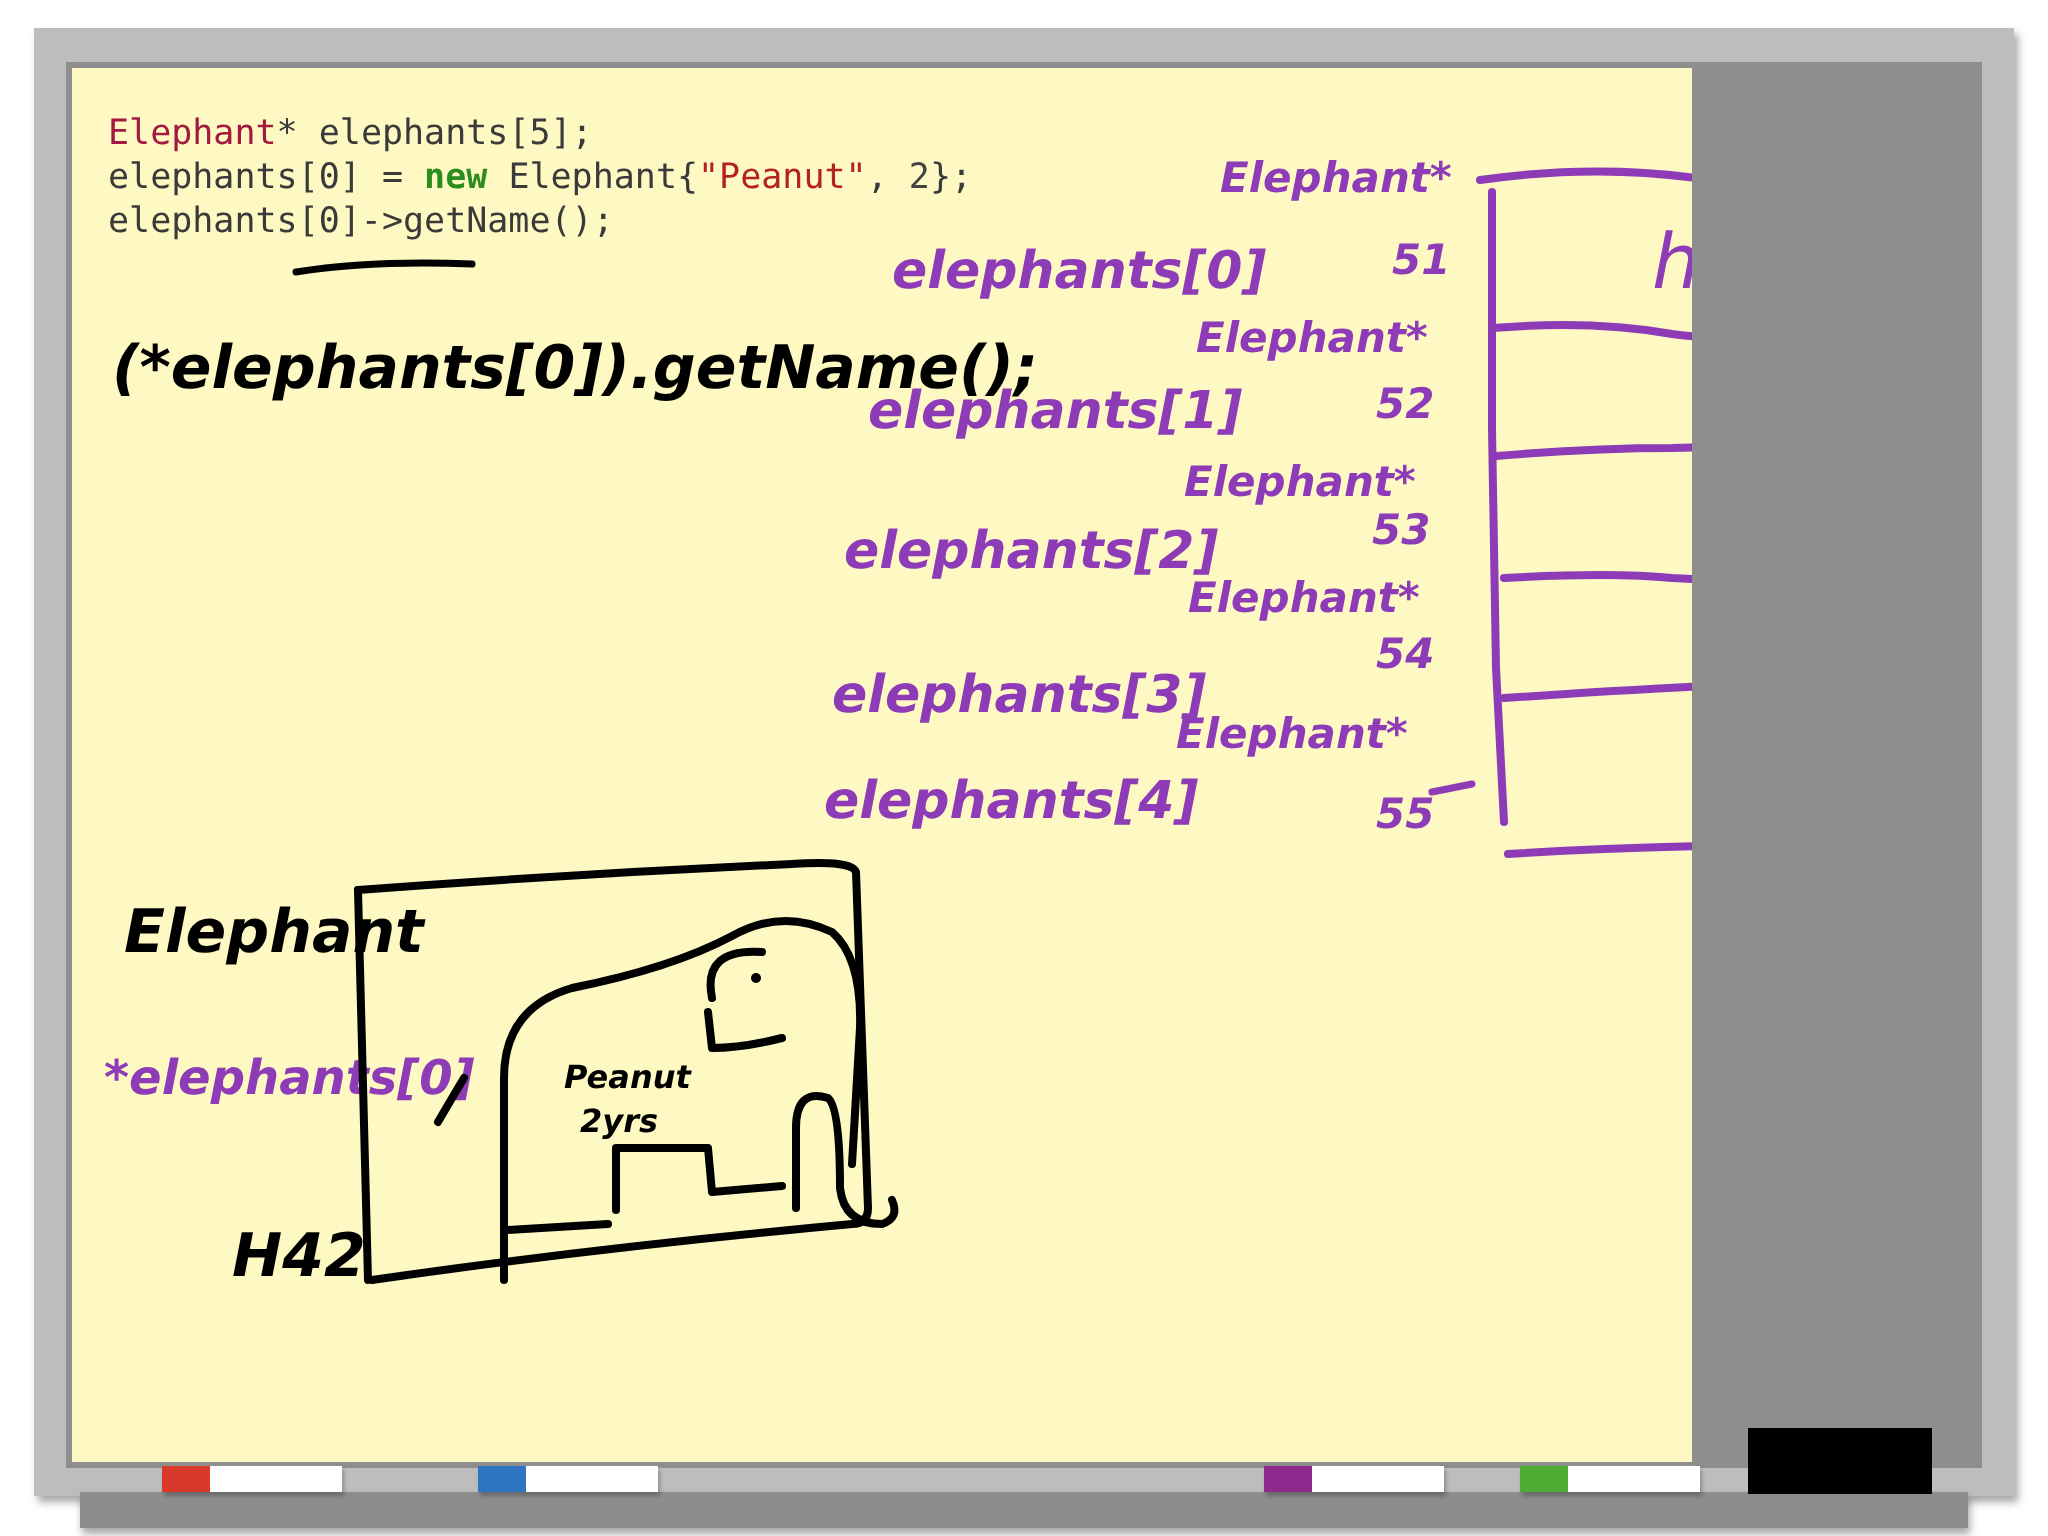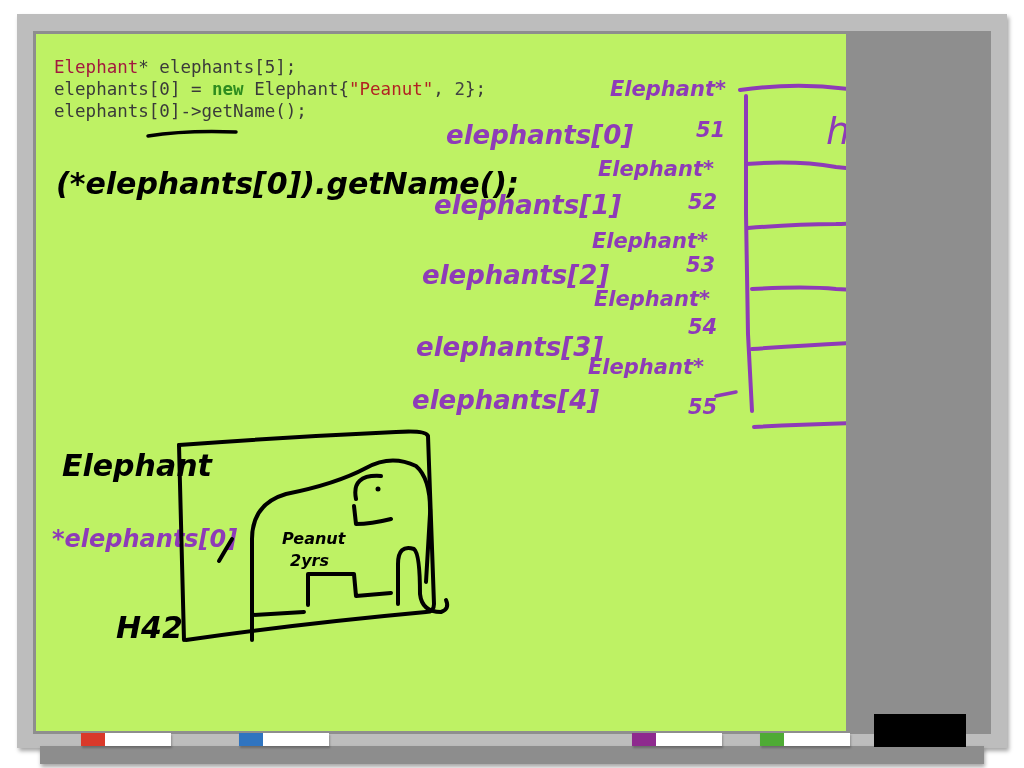--- a/index.html
+++ b/index.html
@@ -1,19 +1,19 @@
 <!DOCTYPE html>
 <html><head>
 <meta charset="utf-8">
 <style>
   html, body { margin:0; padding:0; }
   body { width:1024px; height:768px; background:#ffffff; position:relative; overflow:hidden; font-family:"DejaVu Sans", sans-serif; }
   .frame-outer { position:absolute; left:17px; top:14px; width:990px; height:734px; background:#bdbdbd; box-shadow:2px 3px 4px rgba(0,0,0,0.35); }
   .frame-inner-shadow { position:absolute; left:33px; top:31px; width:958px; height:703px; background:#8e8e8e; }
-  .board { position:absolute; left:36px; top:34px; width:810px; height:697px; background:#bef264; overflow:hidden; }
+  .board { position:absolute; left:36px; top:34px; width:810px; height:697px; background:#fef9c3; overflow:hidden; }
   .code { position:absolute; left:18px; top:22px; margin:0; font-family:"DejaVu Sans Mono", monospace; font-size:17.5px; line-height:22px; color:#3a3a3a; white-space:pre; }
   .code .type { color:#a3193f; }
   .code .kw { color:#2d8c1e; font-weight:bold; }
   .code .str { color:#b22222; }
   .code .num { color:#444; }
   svg.ink { position:absolute; left:0; top:0; }
   .hw { font-family:"DejaVu Sans", sans-serif; font-style:italic; }
   .tray { position:absolute; left:40px; top:746px; width:944px; height:18px; background:#8d8d8d; box-shadow:1px 3px 4px rgba(0,0,0,0.35); }
   .marker { position:absolute; height:13px; box-shadow:1px 2px 2px rgba(0,0,0,0.25); display:flex; cursor:pointer; }
   .marker .cap { width:24px; height:13px; }

